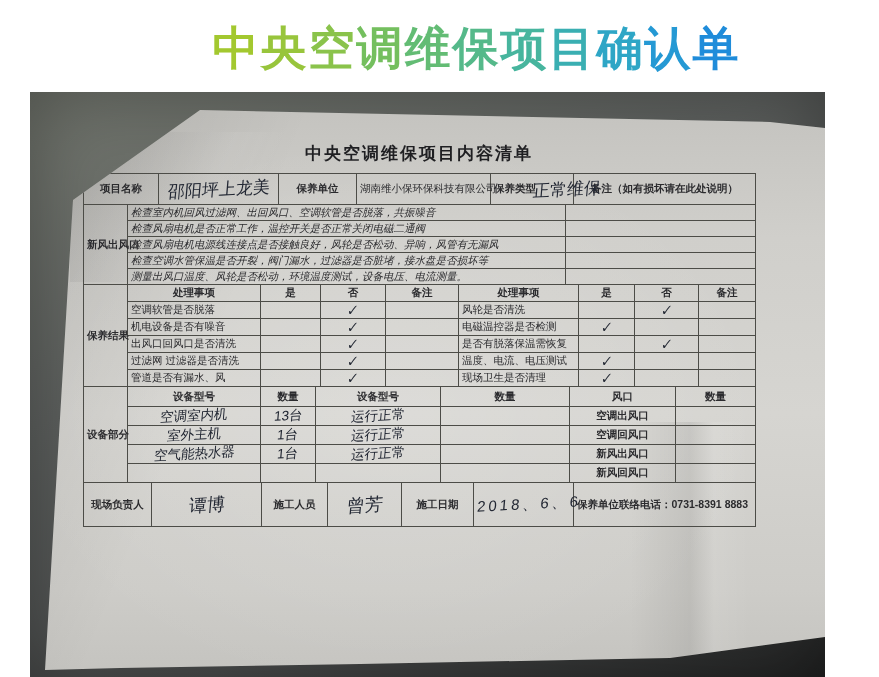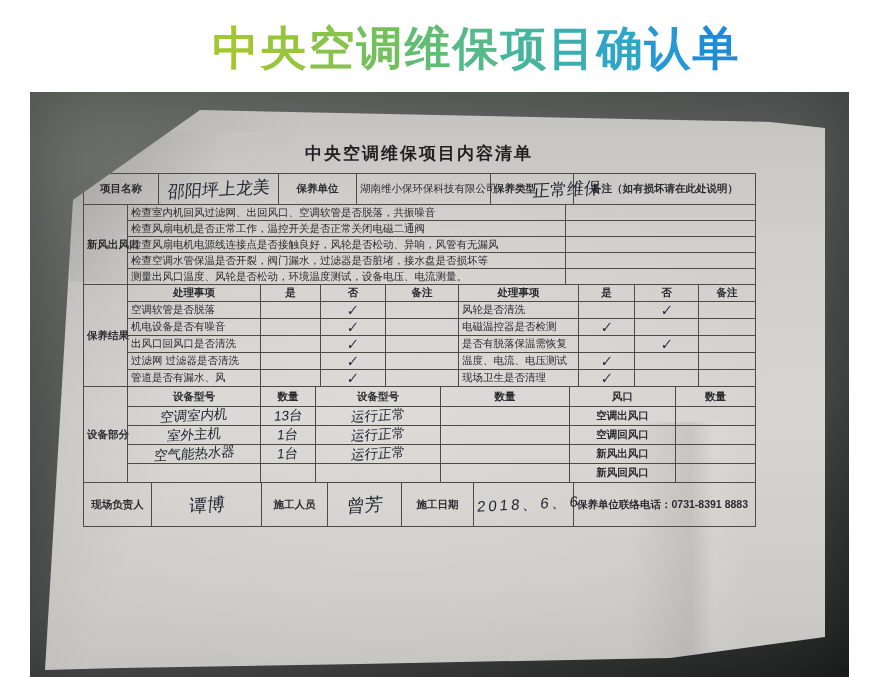--- a/index.html
+++ b/index.html
@@ -19,21 +19,20 @@
     line-height:1.25;
     white-space:nowrap;
     margin-left:37px;
   }
   
   .photo{
     position:absolute;left:30px;top:92px;width:795px;height:585px;
     background:linear-gradient(155deg,#73776f 0%,#5d605e 35%,#4a4c4c 70%,#232424 100%);
     box-shadow:inset 0 0 80px rgba(0,0,0,.35);
     overflow:hidden;
-    padding-left:24px;
   }
   .paper{
     position:absolute;left:0;top:0;width:795px;height:585px;
     clip-path:polygon(43px 108px,170px 18px,740px 30px,795px 36px,795px 545px,640px 566px,330px 572px,90px 576px,15px 578px);
     background:
       radial-gradient(ellipse at 45% 55%,rgba(255,255,255,.16),rgba(255,255,255,0) 62%),
       linear-gradient(112deg,rgba(0,0,0,.12) 0%,rgba(0,0,0,0) 28%),
       linear-gradient(180deg,#c3c2be 0%,#d0cfcb 25%,#d6d5d1 55%,#cdccc8 85%,#c4c3bf 100%);
   }
   .crease{position:absolute;pointer-events:none;}
@@ -57,21 +56,21 @@
   }
   table.t td{
     border:1px solid #4c4c47;
     font-size:10.5px;color:#2b2b2e;
     padding:0 3px;overflow:visible;white-space:nowrap;
     vertical-align:middle;
   }
   td.lbl{font-weight:bold;text-align:center;padding:0 1px;}
   td.sec{font-weight:bold;text-align:center;font-size:10.5px;letter-spacing:0;padding:0;}
   td.hdr{font-weight:bold;text-align:center;}
-  td.txt{font-size:10.5px;}
+  td.txt{font-size:10.5px;font-style:italic;}
   td.itm{font-size:10.5px;margin-left:45px;}
   td.small{font-size:10px;text-align:center;padding:0 1px;}
   td.chkcell{text-align:center;position:relative;}
   td.hwcell{text-align:center;position:relative;}
   .hw{
     display:inline-block;
     font-weight:500;color:#222733;
     transform:rotate(-3deg) skewX(-8deg);
     white-space:nowrap;
   }

